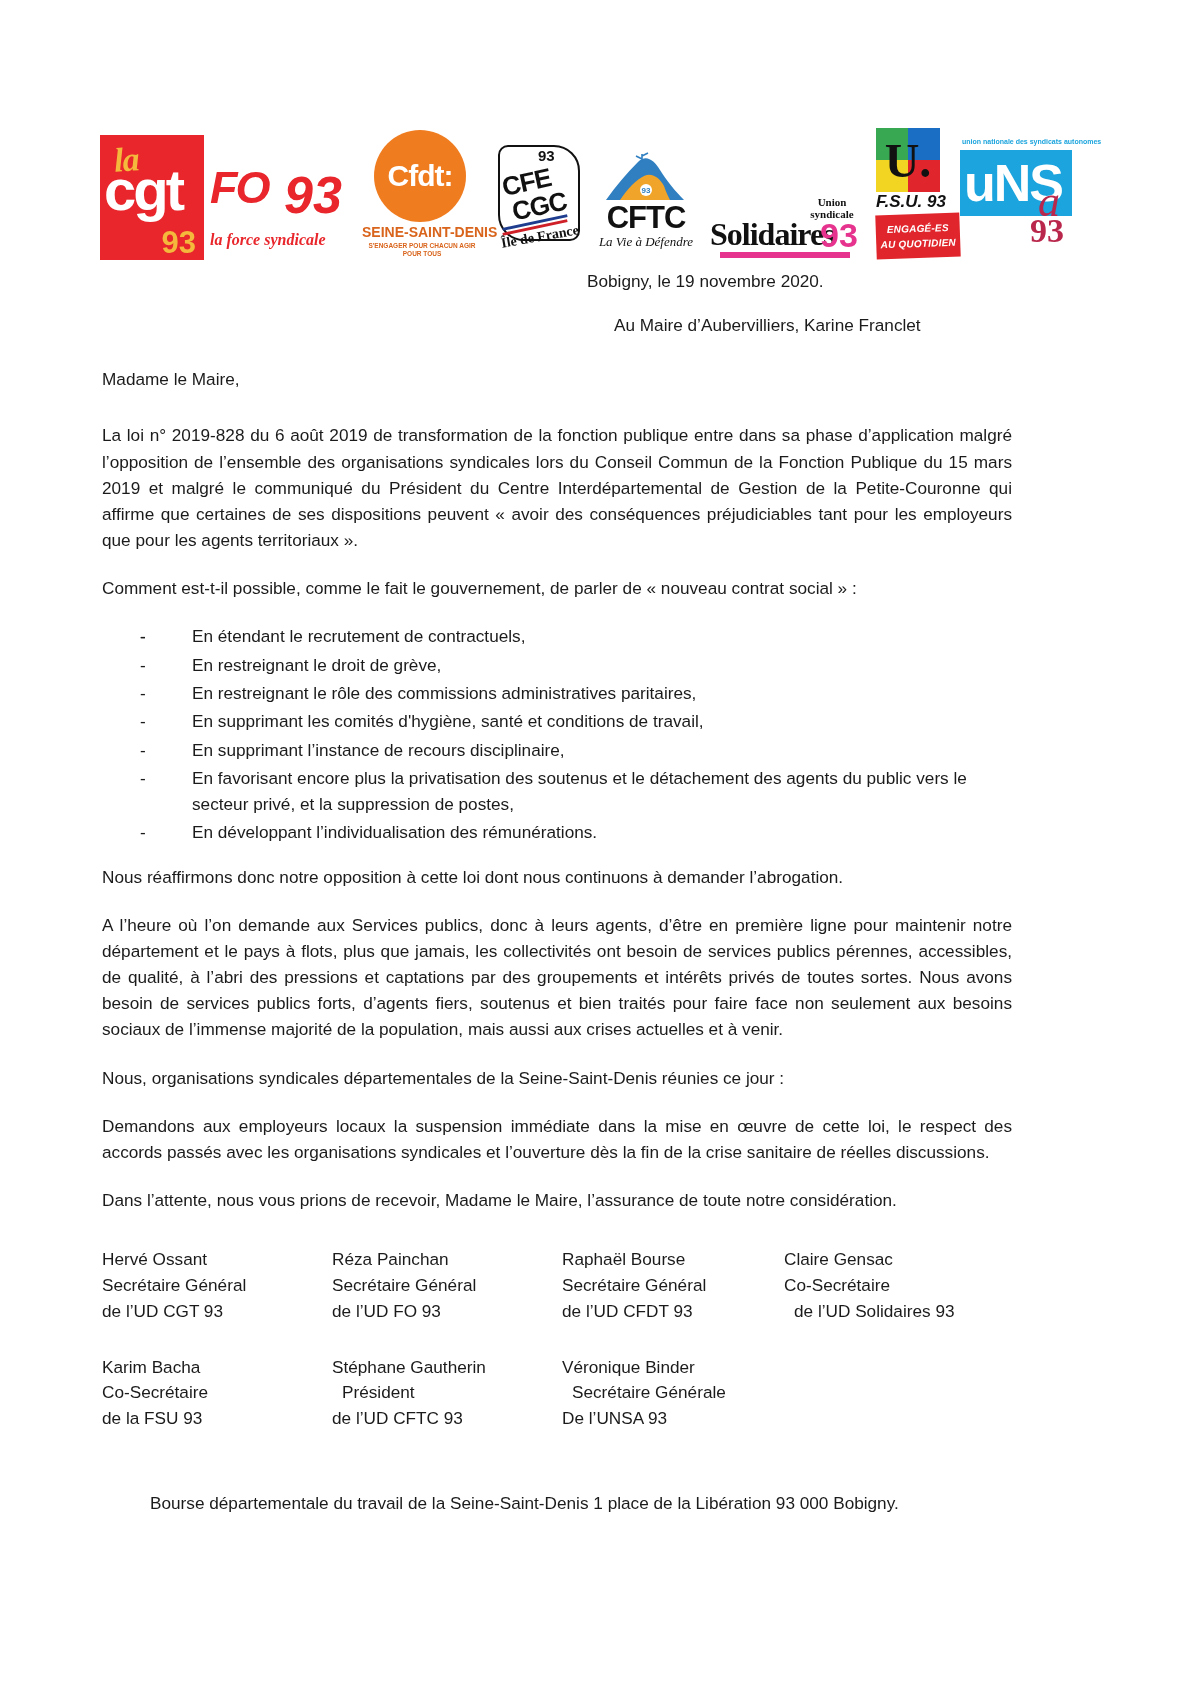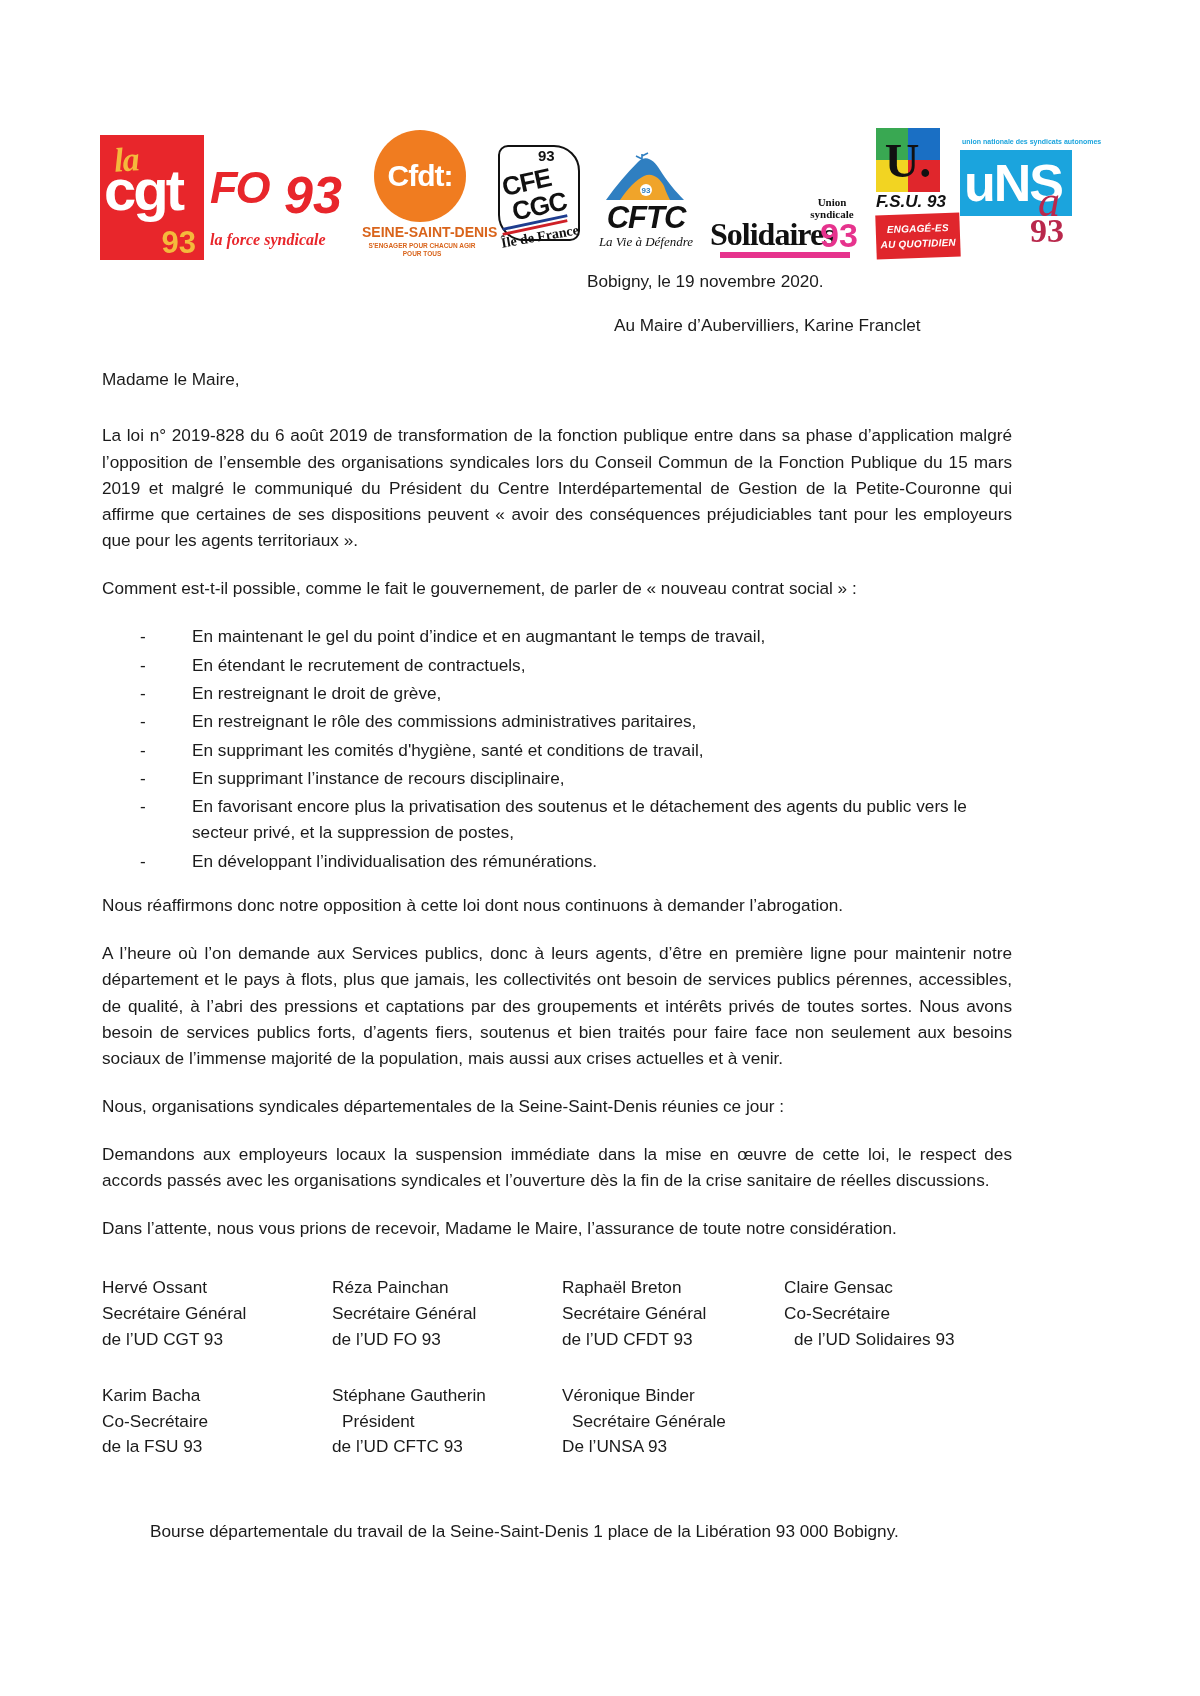--- a/index.html
+++ b/index.html
@@ -146,21 +146,21 @@
   }
 
   
   .logo-cftc { width: 104px; height: 112px; position: relative; margin-left: 8px; }
   .cftc-mount {
     position: absolute; left: 8px; top: 4px; width: 86px; height: 52px;
   }
   .cftc-word {
     position: absolute; left: 0; top: 52px; width: 104px; text-align: center;
     font-family: "Liberation Sans", sans-serif;
-    font-weight: 700; font-size: 31px; color: #111; letter-spacing: -1px; font-style: italic;
+    font-weight: 700; font-size: 31px; color: #111; letter-spacing: -1px;
   }
   .cftc-slogan {
     position: absolute; left: 0; top: 86px; width: 104px; text-align: center;
     font-family: "Liberation Serif", serif;
     font-style: italic; font-size: 13px; color: #111;
   }
 
   
   .logo-solidaires { width: 152px; height: 64px; position: relative; margin-left: 12px; }
   .sol-union {
@@ -374,21 +374,21 @@
     <div class="meta-date">Bobigny, le 19 novembre 2020.</div>
     <div class="meta-recip">Au Maire d’Aubervilliers, Karine Franclet</div>
 
     <div class="salutation">Madame le Maire,</div>
 
     <p class="body-par">La loi n° 2019-828 du 6 août 2019 de transformation de la fonction publique entre dans sa phase d’application malgré l’opposition de l’ensemble des organisations syndicales lors du Conseil Commun de la Fonction Publique du 15 mars 2019 et malgré le communiqué du Président du Centre Interdépartemental de Gestion de la Petite-Couronne qui affirme que certaines de ses dispositions peuvent « avoir des conséquences préjudiciables tant pour les employeurs que pour les agents territoriaux ».</p>
 
     <p class="body-par nojustify">Comment est-t-il possible, comme le fait le gouvernement, de parler de « nouveau contrat social » :</p>
 
     <ul class="demands">
-      <li><span class="dash">-</span><span>En maintenant le gel du point d’indice et en augmantant le temps de travail,</span></li>
+      <li><span class="dash">-</span></li>
       <li><span class="dash">-</span><span>En étendant le recrutement de contractuels,</span></li>
       <li><span class="dash">-</span><span>En restreignant le droit de grève,</span></li>
       <li><span class="dash">-</span><span>En restreignant le rôle des commissions administratives paritaires,</span></li>
       <li><span class="dash">-</span><span>En supprimant les comités d'hygiène, santé et conditions de travail,</span></li>
       <li><span class="dash">-</span><span>En supprimant l’instance de recours disciplinaire,</span></li>
       <li><span class="dash">-</span><span>En favorisant encore plus la privatisation des soutenus et le détachement des agents du public vers le secteur privé, et la suppression de postes,</span></li>
       <li><span class="dash">-</span><span>En développant l’individualisation des rémunérations.</span></li>
     </ul>
 
     <p class="body-par nojustify">Nous réaffirmons donc notre opposition à cette loi dont nous continuons à demander l’abrogation.</p>
@@ -406,21 +406,21 @@
         <div>Hervé Ossant</div>
         <div class="role">Secrétaire Général</div>
         <div class="org">de l’UD CGT 93</div>
       </div>
       <div class="sig-block">
         <div>Réza Painchan</div>
         <div class="role">Secrétaire Général</div>
         <div class="org">de l’UD FO 93</div>
       </div>
       <div class="sig-block">
-        <div>Raphaël Breton</div>
+        <div>Raphaël Bourse</div>
         <div class="role">Secrétaire Général</div>
         <div class="org">de l’UD CFDT 93</div>
       </div>
       <div class="sig-block sig-indent2">
         <div>Claire Gensac</div>
         <div class="role">Co-Secrétaire</div>
         <div class="org">de l’UD Solidaires 93</div>
       </div>
     </div>
 

